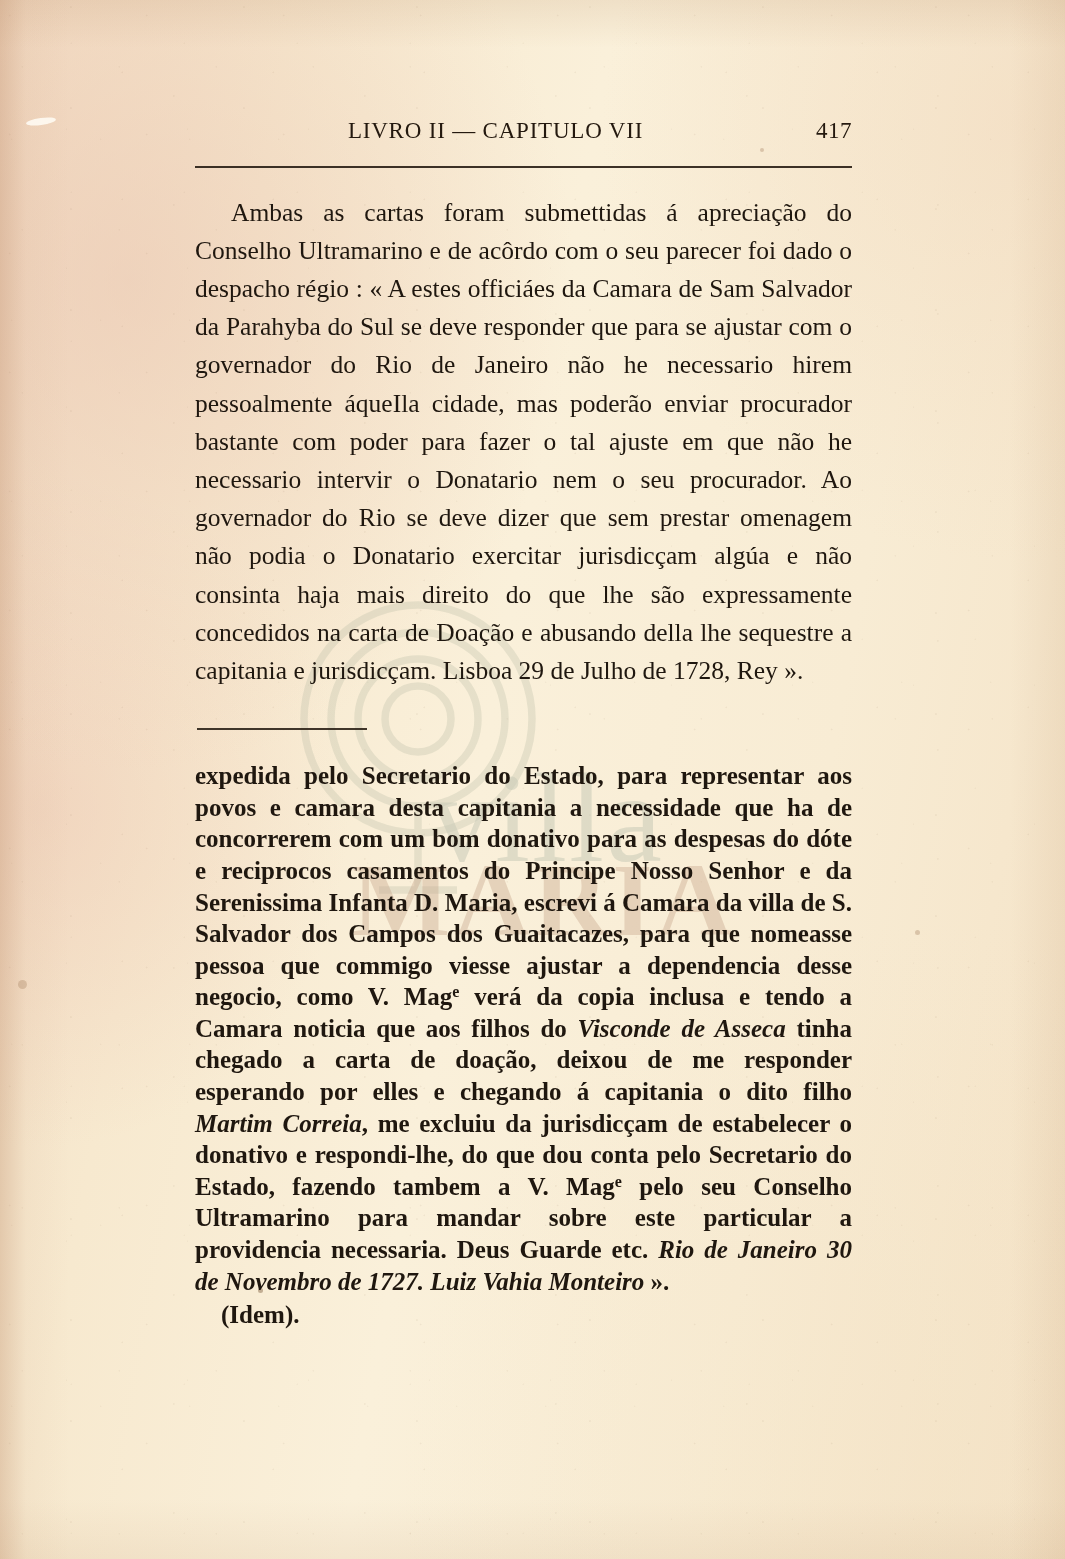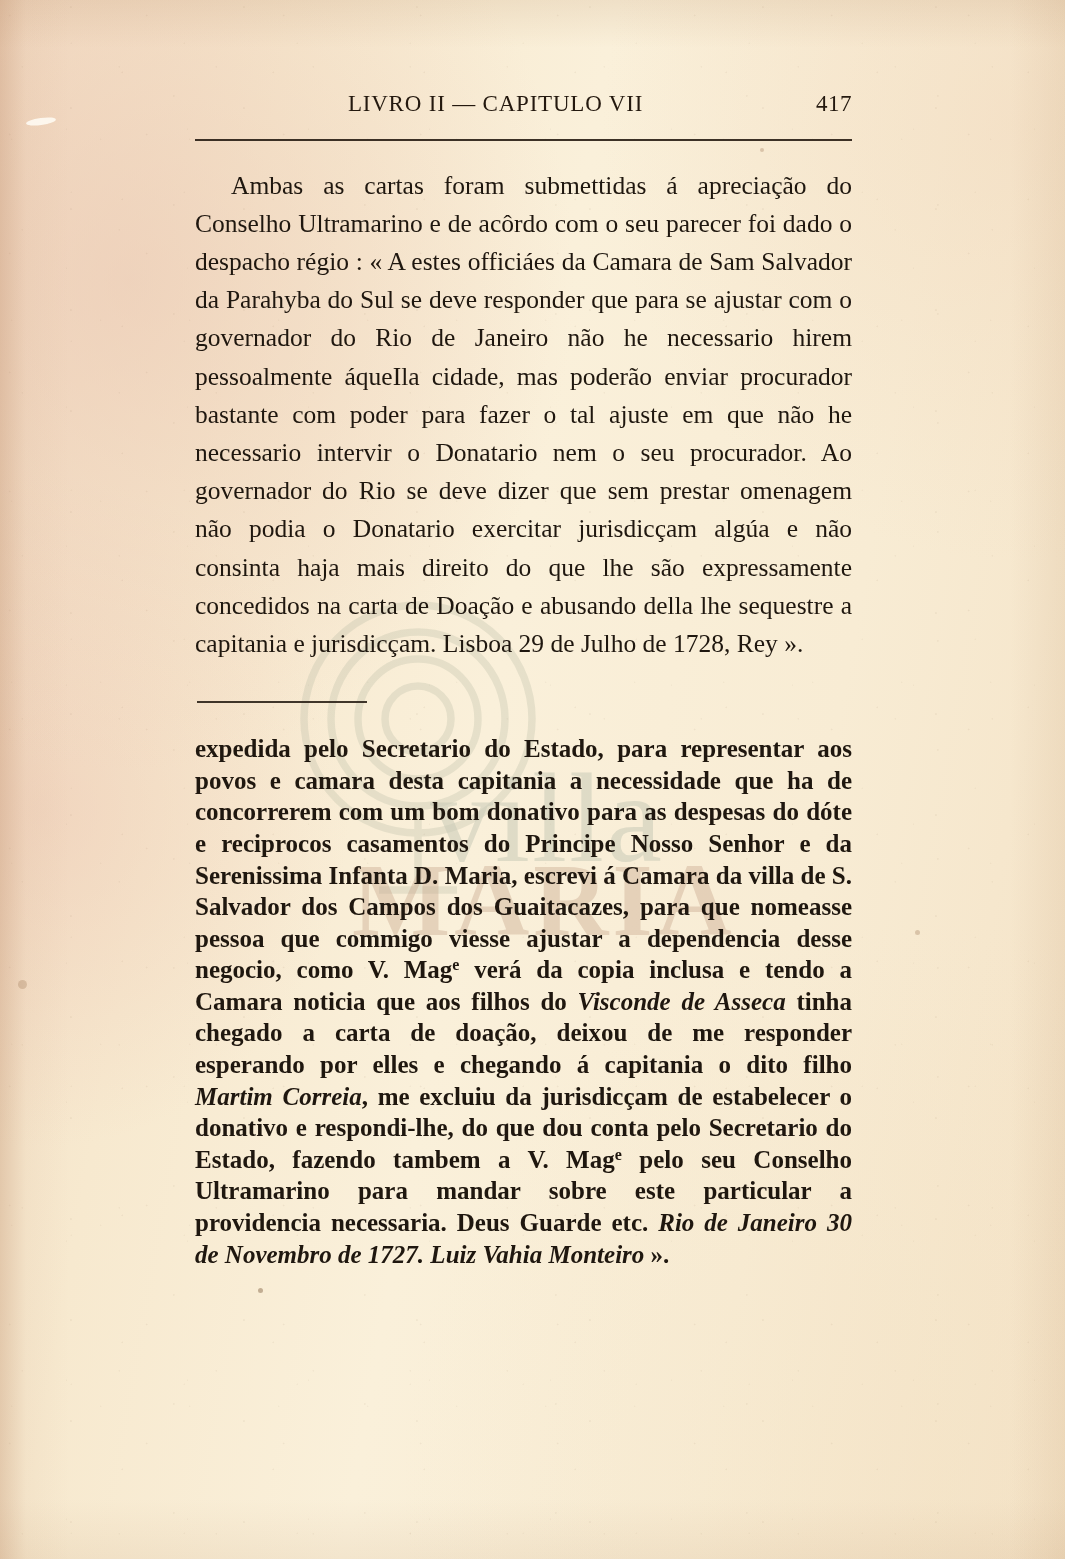--- a/index.html
+++ b/index.html
@@ -104,21 +104,21 @@
     position: absolute;
     left: 195px;
     top: 0;
     width: 657px;
     z-index: 3;
   }
 
   .running-head {
     position: relative;
     height: 42px;
-    margin-top: 91px;
+    margin-top: 118px;
   }
   .rh-title {
     position: absolute;
     left: 0;
     right: 0;
     text-align: center;
     font-size: 23px;
     letter-spacing: 0.8px;
     padding-right: 56px;
     color: #24190f;
@@ -221,16 +221,17 @@
     </div>
 
     <div class="rule-head"></div>
 
     <p class="body-text">Ambas as cartas foram submettidas á apreciação do Conselho Ultramarino e de acôrdo com o seu parecer foi dado o despacho régio : « A estes officiáes da Camara de Sam Salvador da Parahyba do Sul se deve responder que para se ajustar com o governador do Rio de Janeiro não he necessario hirem pessoalmente áqueIla cidade, mas poderão enviar procurador bastante com poder para fazer o tal ajuste em que não he necessario intervir o Donatario nem o seu procurador. Ao governador do Rio se deve dizer que sem prestar omenagem não podia o Donatario exercitar jurisdicçam algúa e não consinta haja mais direito do que lhe são expressamente concedidos na carta de Doação e abusando della lhe sequestre a capitania e jurisdicçam. Lisboa 29 de Julho de 1728, Rey ».</p>
 
     <div class="rule-note"></div>
 
     <div class="note-text">
       <span><span>expedida pelo Secretario do Estado, para representar aos povos e camara desta capitania a necessidade que ha de concorrerem com um bom donativo para as despesas do dóte e reciprocos casamentos do Principe Nosso Senhor e da Serenissima Infanta D. Maria, escrevi á Camara da villa de S. Salvador dos Campos dos Guaitacazes, para que nomeasse pessoa que commigo viesse ajustar a dependencia desse negocio, como V. Mag</span><sup>e</sup><span> verá da copia inclusa e tendo a Camara noticia que aos filhos do </span><i>Visconde de Asseca</i><span> tinha chegado a carta de doação, deixou de me responder esperando por elles e chegando á capitania o dito filho </span><i>Martim Correia</i><span>, me excluiu da jurisdicçam de estabelecer o donativo e respondi-lhe, do que dou conta pelo Secretario do Estado, fazendo tambem a V. Mag</span><sup>e</sup><span> pelo seu Conselho Ultramarino para mandar sobre este particular a providencia necessaria. Deus Guarde etc. </span><i>Rio de Janeiro 30 de Novembro de 1727. Luiz Vahia Monteiro</i><span> ».</span></span>
+      <span class="idem">(Idem).</span>
     </div>
 
   </div>
 </div>
 
 </body></html>

